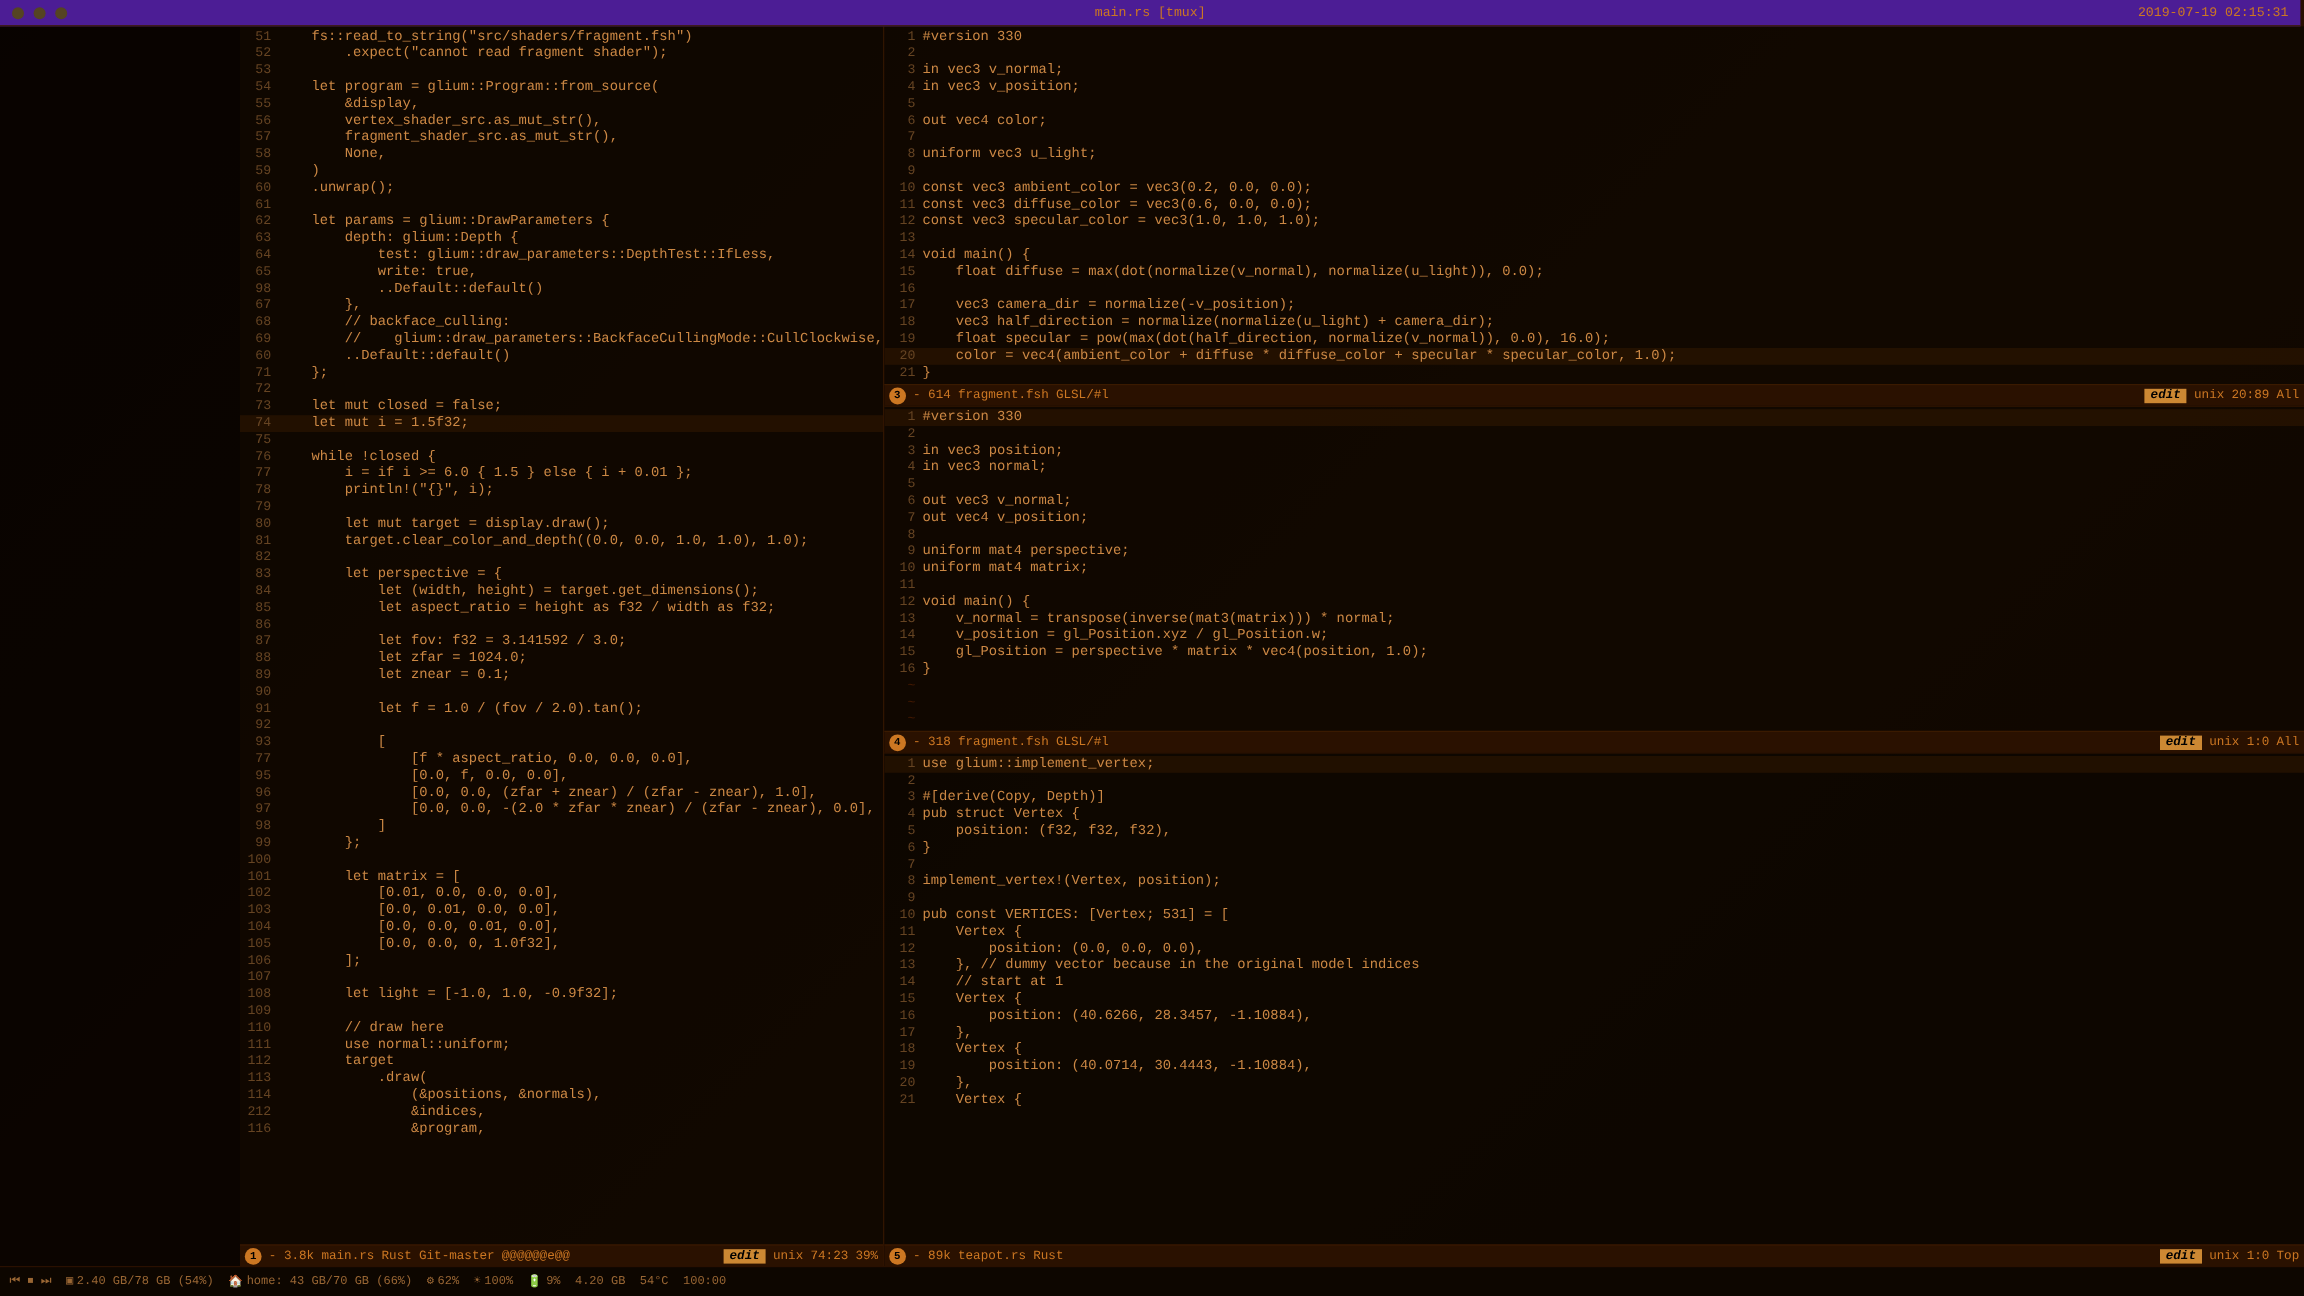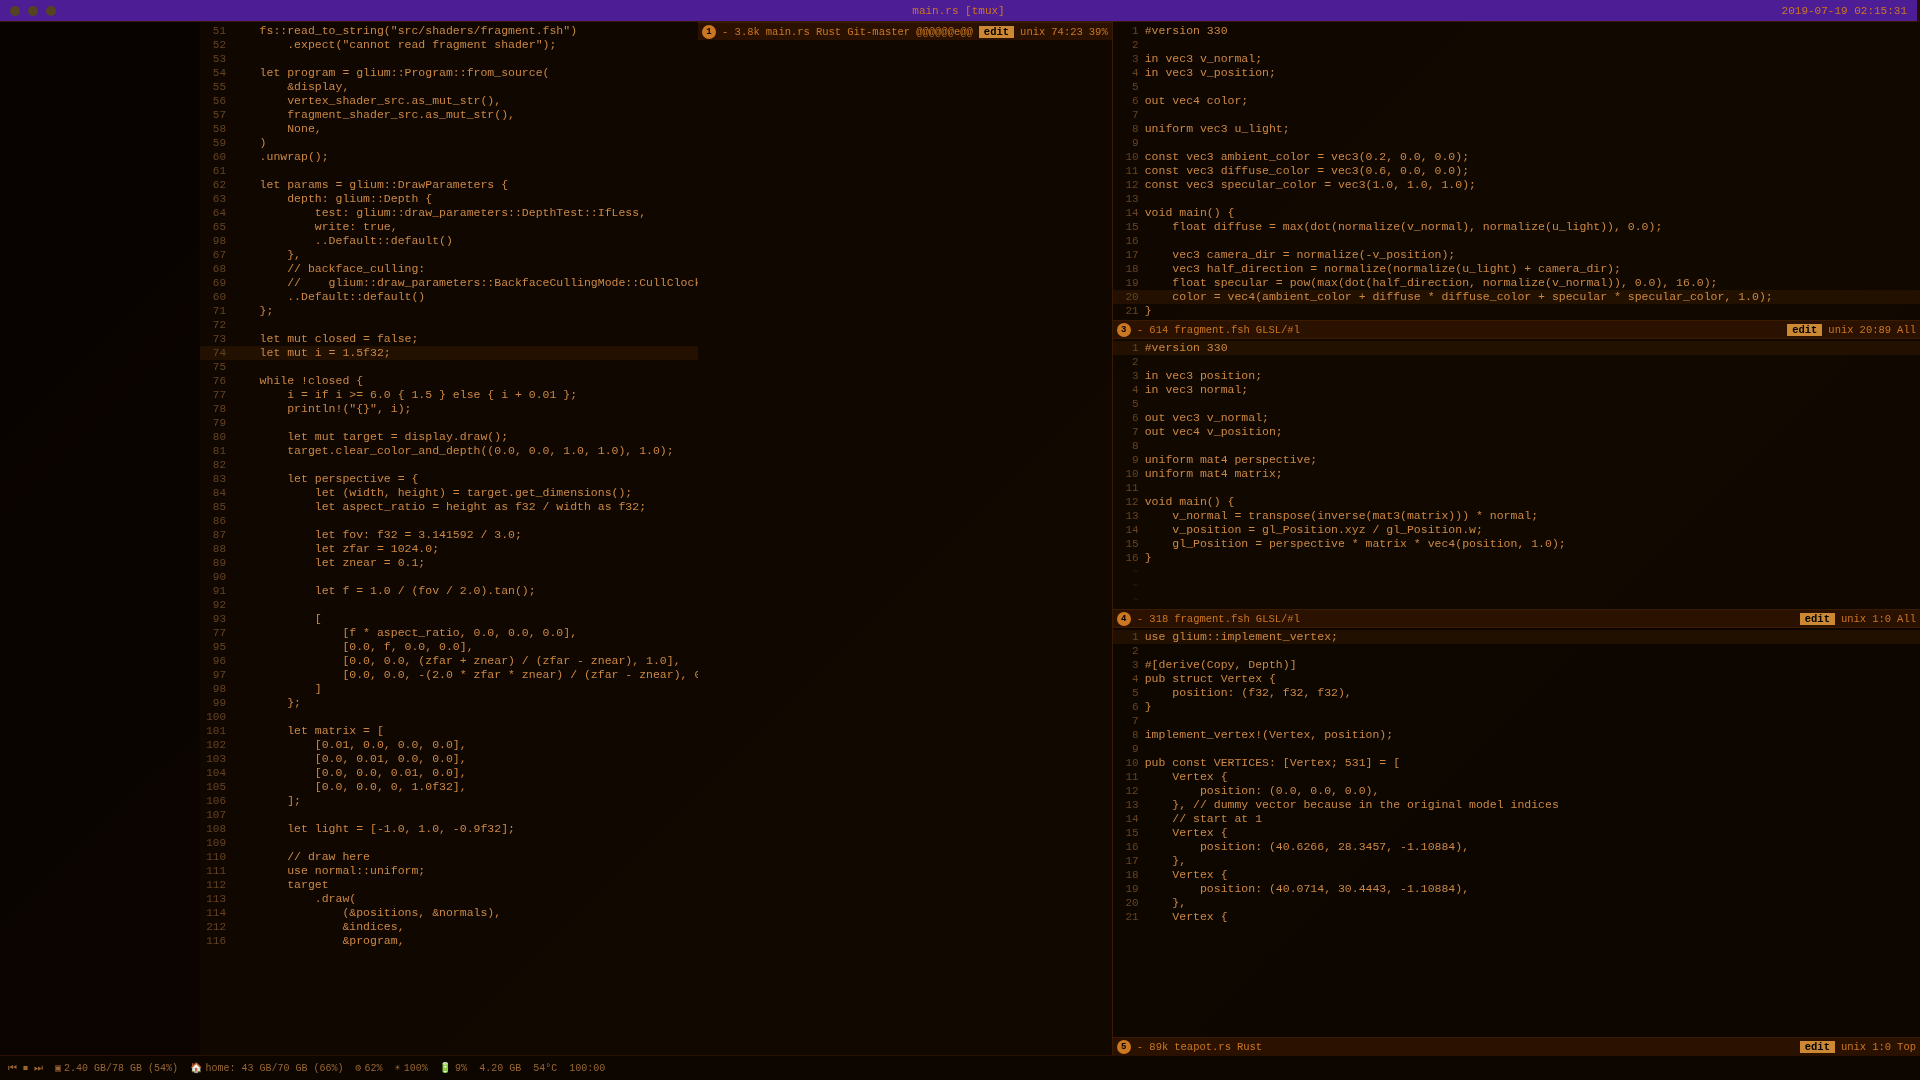--- a/index.html
+++ b/index.html
@@ -68,21 +68,21 @@
       right: 0;
       bottom: 25px;
       z-index: 5;
       display: flex;
     }
 
     
     .pane-left {
       flex: 0 0 530px;
       display: flex;
-      flex-direction: row;
+      flex-direction: column;
       background: rgba(15, 8, 0, 0.92);
       border-right: 1px solid #3a1a00;
     }
 
     
     .pane-right {
       flex: 1;
       display: flex;
       flex-direction: column;
     }
@@ -208,20 +208,21 @@
     .line-active {
       background: rgba(80, 40, 0, 0.3);
     }
 
     .vim-mode-indicator {
       background: #cc8833;
       color: #000;
       padding: 0 5px;
       font-weight: bold;
       font-size: 10.5px;
+      font-style: italic;
     }
   </style>
 </head>
 <body>
 
 <div class="bg-overlay"></div>
 
 <div class="sidebar"></div>
 
 <div class="title-bar">

